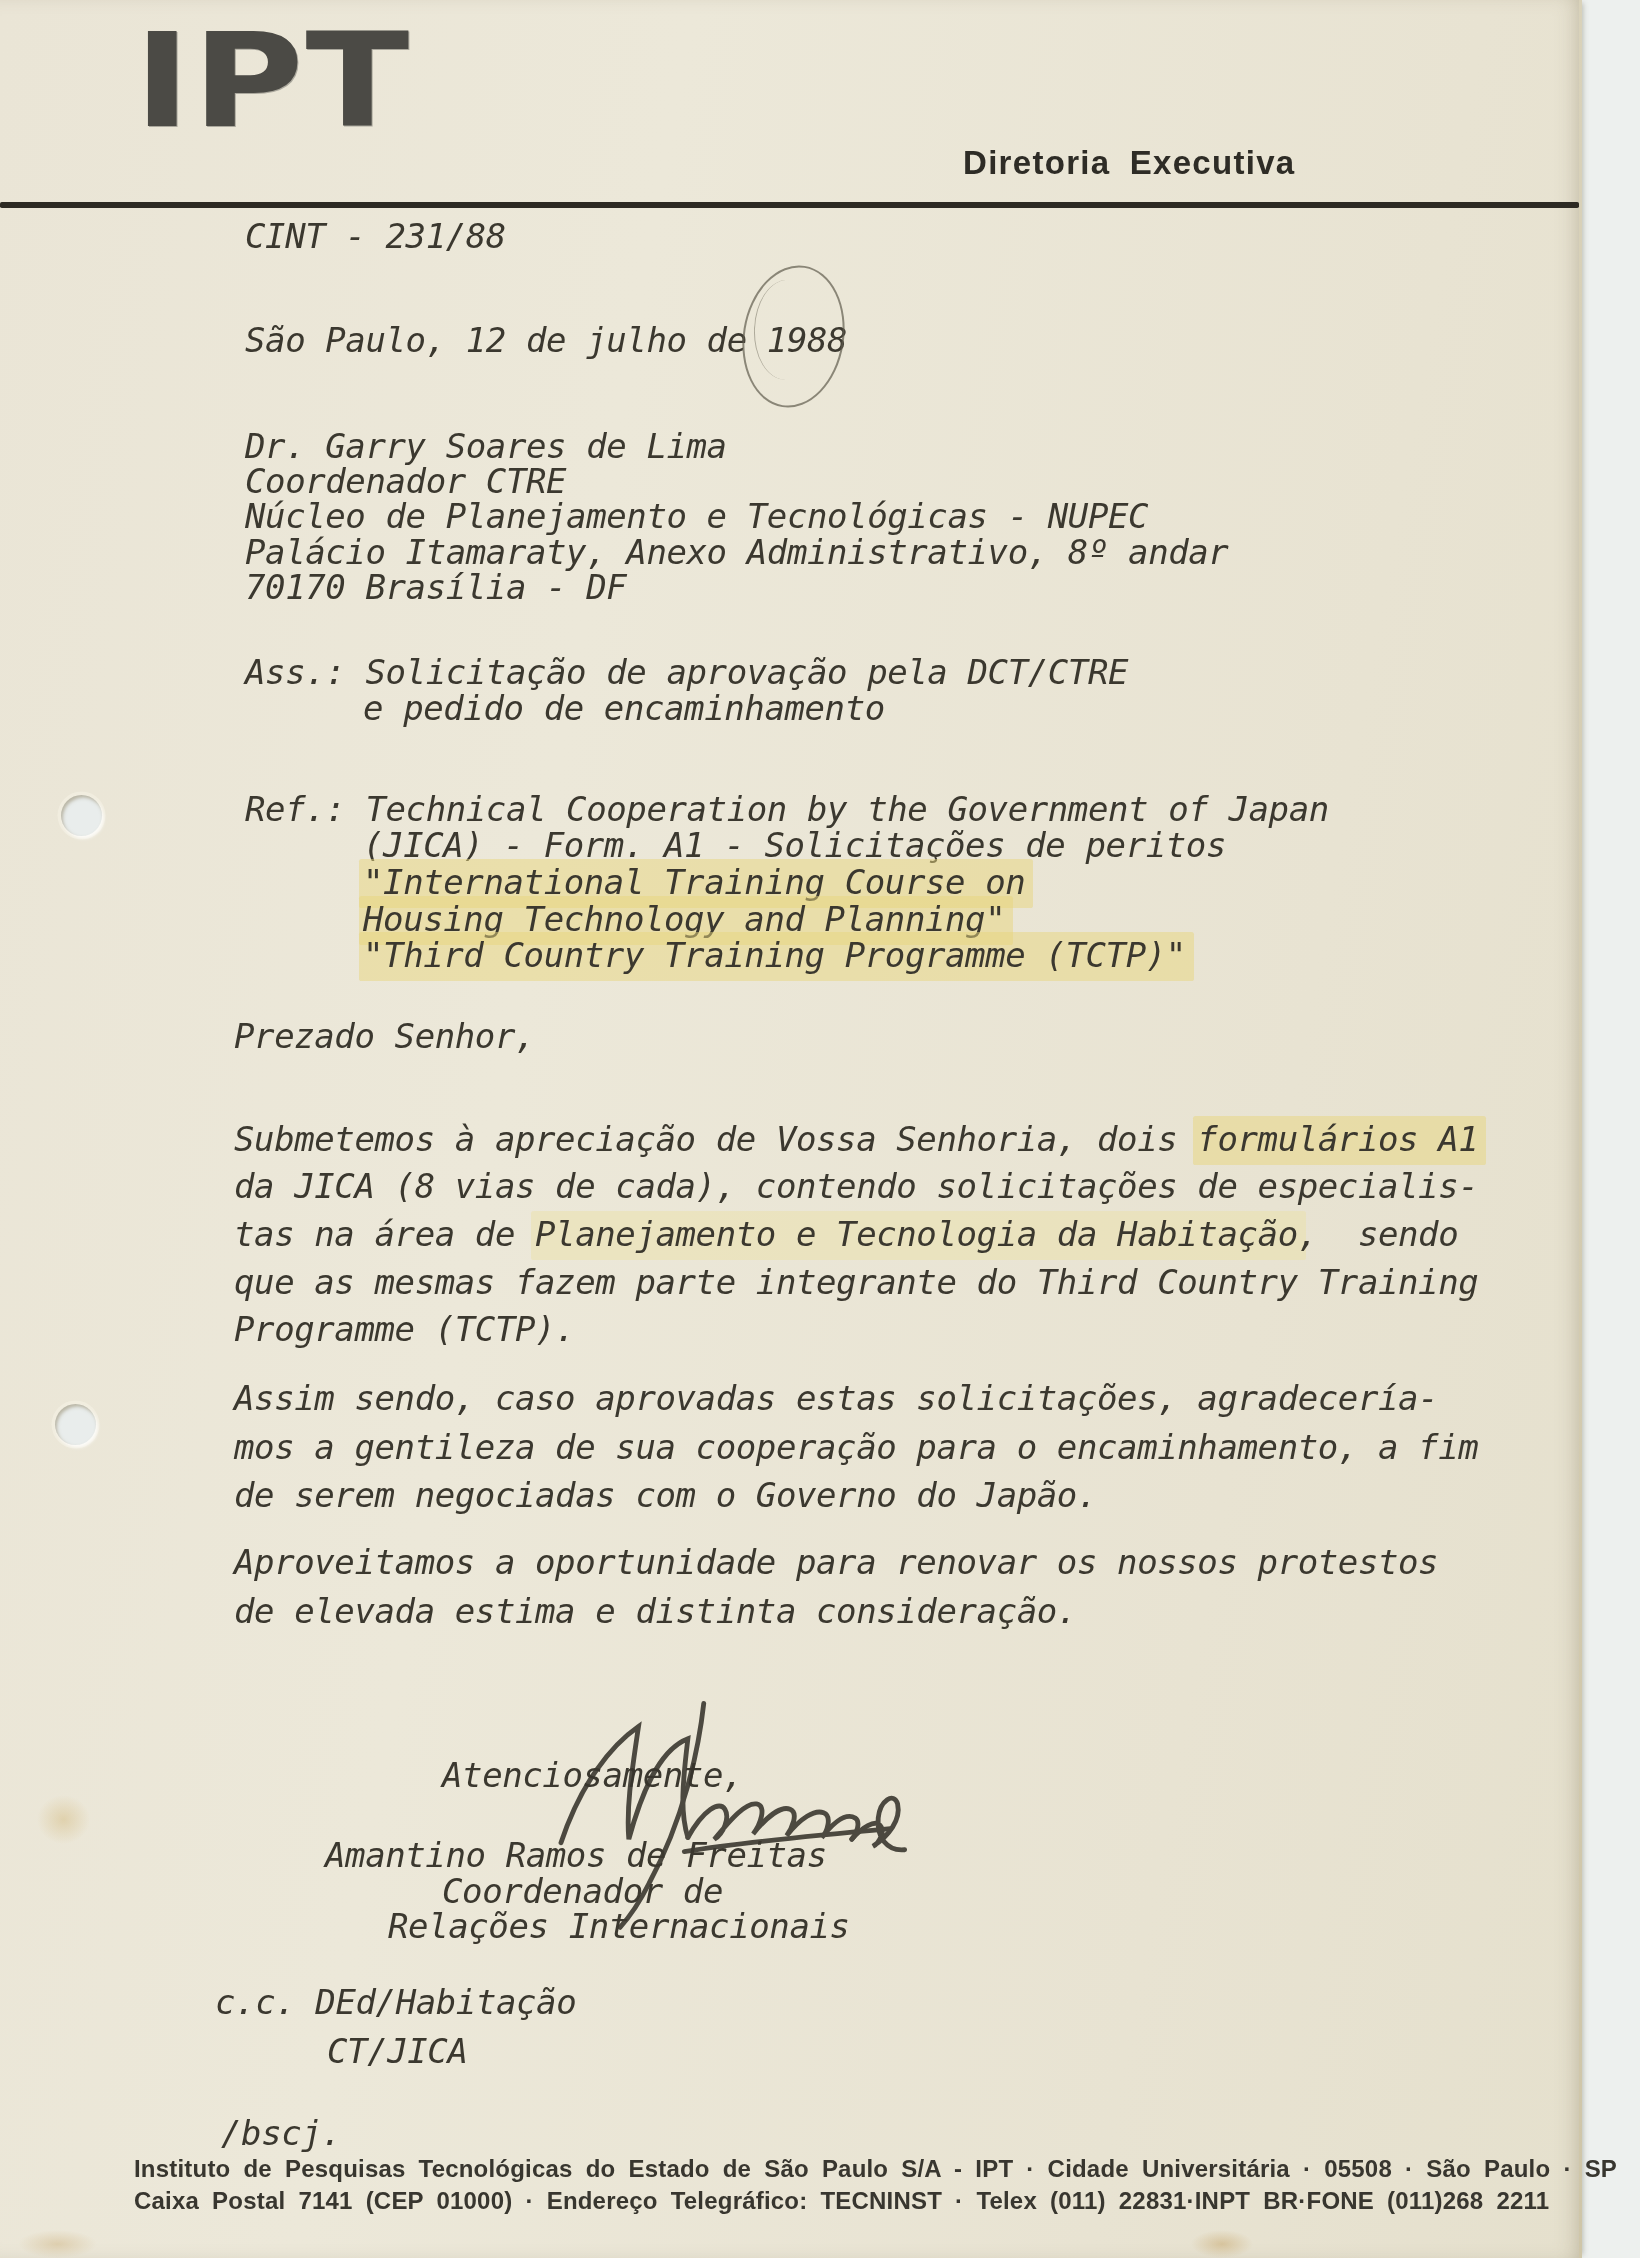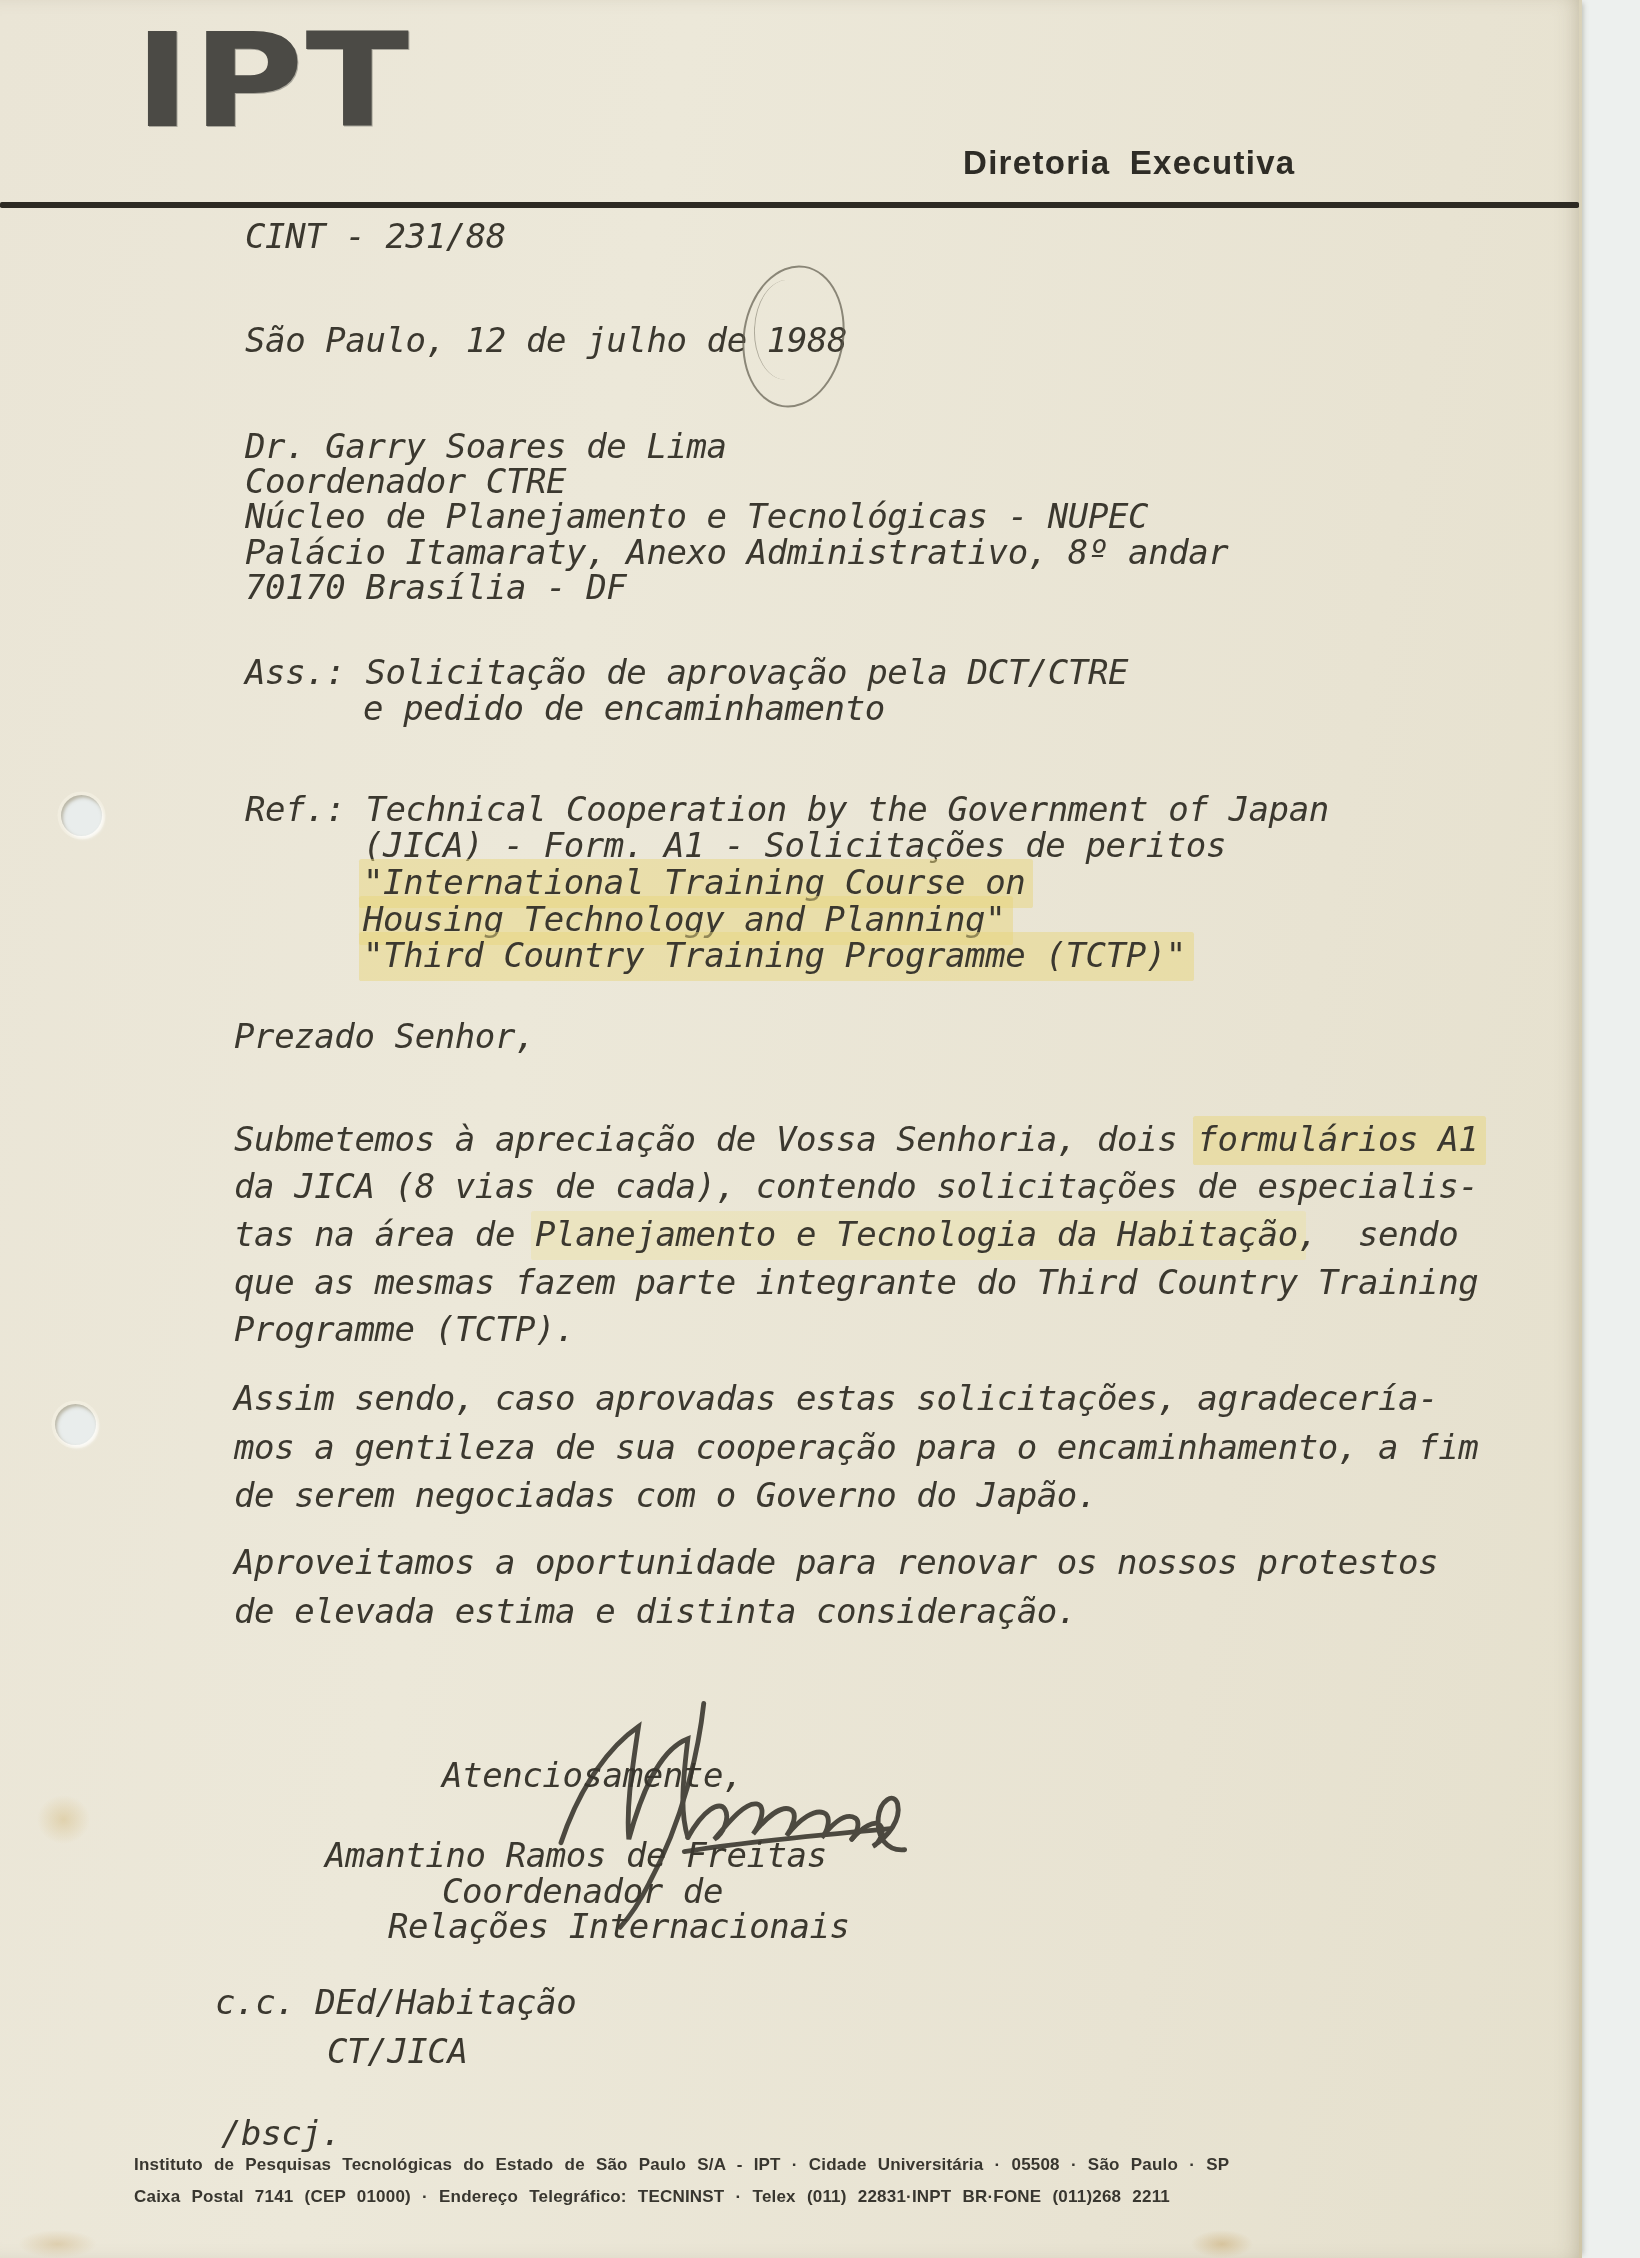--- a/index.html
+++ b/index.html
@@ -46,21 +46,21 @@
     font-weight:bold;font-size:33px;letter-spacing:1.3px;word-spacing:8.8px;
     color:#2e2c26;
   }
   .rule{
     position:absolute;left:0;top:202px;width:1579px;height:6.2px;
     background:#2d2a23;border-radius:1.8px;
   }
   .footer-line{
     position:absolute;left:134px;
     font-family:"Liberation Sans", sans-serif;
-    font-weight:bold;font-size:17px;letter-spacing:0.2px;word-spacing:6.2px;
+    font-weight:bold;font-size:24px;letter-spacing:0.2px;word-spacing:6.2px;
     color:#38362f;white-space:pre;
   }
   
   .hl{
     background:rgba(231,214,125,.5);
     padding:2.6px 8px 6.2px 4.4px;margin:-2.6px -8px -6.2px -4.4px;
     border-radius:2.6px;
   }
   .hl-faint{
     background:rgba(235,224,165,.45);

